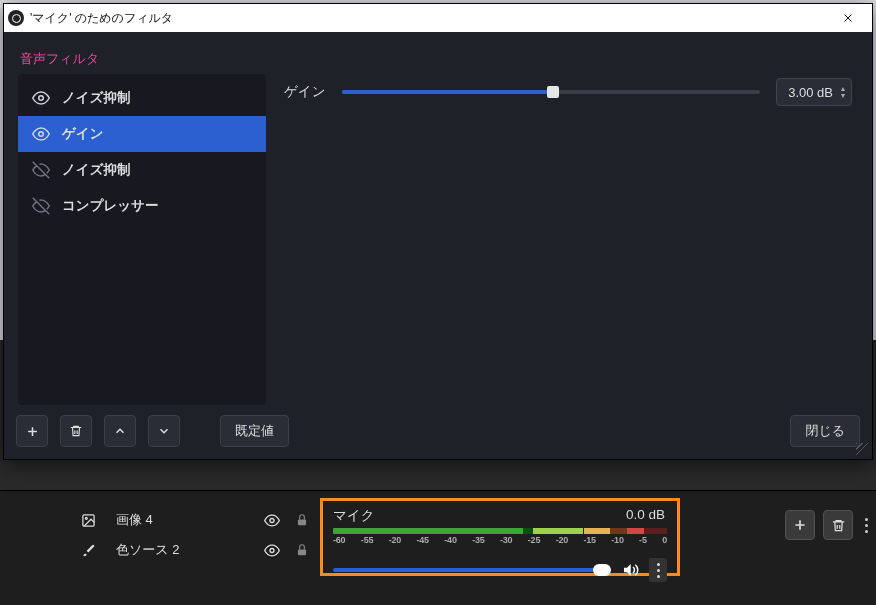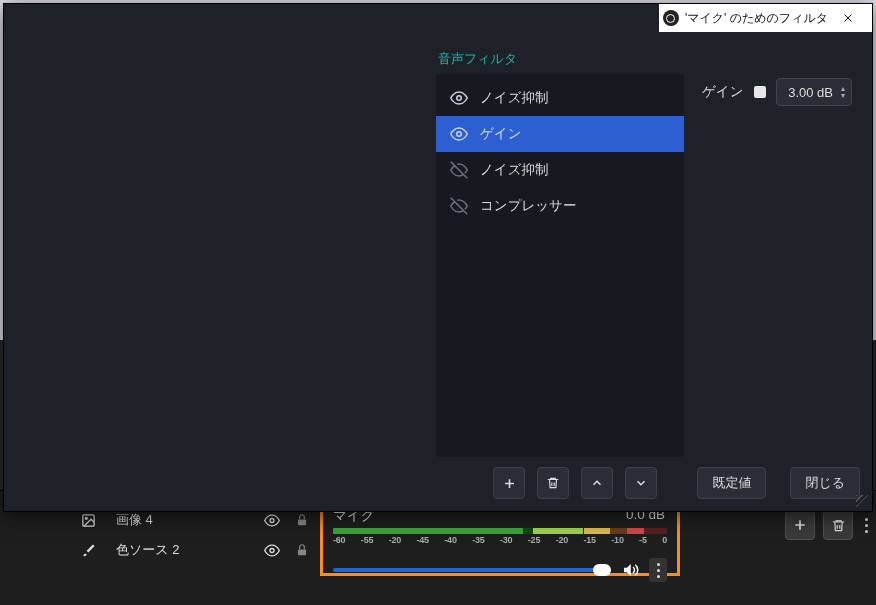--- a/index.html
+++ b/index.html
@@ -23,31 +23,31 @@
   .vol-thumb { position:absolute; right:0; top:-4px; width:18px; height:12px; background:#fff; border-radius:6px; }
   .spk-icon { color:#fff; display:flex; align-items:center; }
   .dots-btn { width:18px; height:24px; background:#333; border-radius:3px; display:flex; flex-direction:column; align-items:center; justify-content:center; gap:3px; }
   .dots-btn span { width:3px; height:3px; background:#ddd; border-radius:50%; }
   .right-toolbar { position:absolute; right:4px; top:510px; display:flex; gap:8px; align-items:center; }
   .sq-btn { width:30px; height:30px; background:#3a3a3a; border:1px solid #505050; border-radius:4px; display:flex; align-items:center; justify-content:center; color:#ddd; }
   .triple-dots { display:flex; flex-direction:column; gap:3px; padding:0 4px; }
   .triple-dots span { width:3px;height:3px;background:#ccc;border-radius:50%; }
 
   
-  .dialog { position:absolute; left:3px; top:3px; width:870px; height:509px; background:#1f2129; border:1px solid #000; box-shadow:0 4px 20px rgba(0,0,0,.6); display:flex; flex-direction:column;align-items:flex-end; }
+  .dialog { position:absolute; left:3px; top:3px; width:870px; height:457px; background:#1f2129; border:1px solid #000; box-shadow:0 4px 20px rgba(0,0,0,.6); display:flex; flex-direction:column; }
   .titlebar { height:28px; background:#fff; display:flex; align-items:center; padding:0 4px; }
   .titlebar .obs-ico { width:16px;height:16px;border-radius:50%;background:#222;display:flex;align-items:center;justify-content:center;margin-right:6px; }
   .titlebar .obs-ico::after{content:"";width:7px;height:7px;border:1.5px solid #fff;border-radius:50%;}
   .titlebar .title { font-size:12px; color:#111; flex:1; }
   .titlebar .close { width:40px;height:28px;display:flex;align-items:center;justify-content:center;color:#111;cursor:default; }
   .dlg-body { flex:1; padding:14px 14px 0 14px; display:flex; flex-direction:column; position:relative; }
-  .section-label { color:#14b8a6; font-size:13px; margin:4px 0 6px 2px; }
+  .section-label { color:#ec4899; font-size:13px; margin:4px 0 6px 2px; }
   .columns { display:flex; gap:18px; flex:1; min-height:0; }
   .filter-list { width:248px; background:#171820; border-radius:4px; padding:6px 0; display:flex; flex-direction:column; }
-  .filter-item { display:flex; align-items:center; gap:12px; padding:0 14px; height:36px; color:#ddd; font-size:13.5px; }
+  .filter-item { display:flex; align-items:center; gap:12px; padding:0 14px; height:36px; color:#ddd; font-size:13.5px;font-weight:bold; }
   .filter-item.selected { background:#2c5fcf; }
   .eye { width:18px; height:18px; display:flex; align-items:center; justify-content:center; }
   .eye svg { stroke:#cfd3e2; }
   .filter-item.disabled .eye svg { stroke:#6e7280; }
   .content-pane { flex:1; padding:4px 6px 0 0; }
   .prop-row { display:flex; align-items:center; gap:16px; }
   .prop-label { color:#ddd; font-size:13.5px; width:42px; text-align:left; }
   .slider { position:relative; flex:1; height:14px; display:flex; align-items:center; }
   .slider .track { position:absolute; left:0; right:0; height:4px; background:#3a3e4a; border-radius:2px; }
   .slider .fill { position:absolute; left:0; height:4px; background:#2c5fcf; border-radius:2px; }

